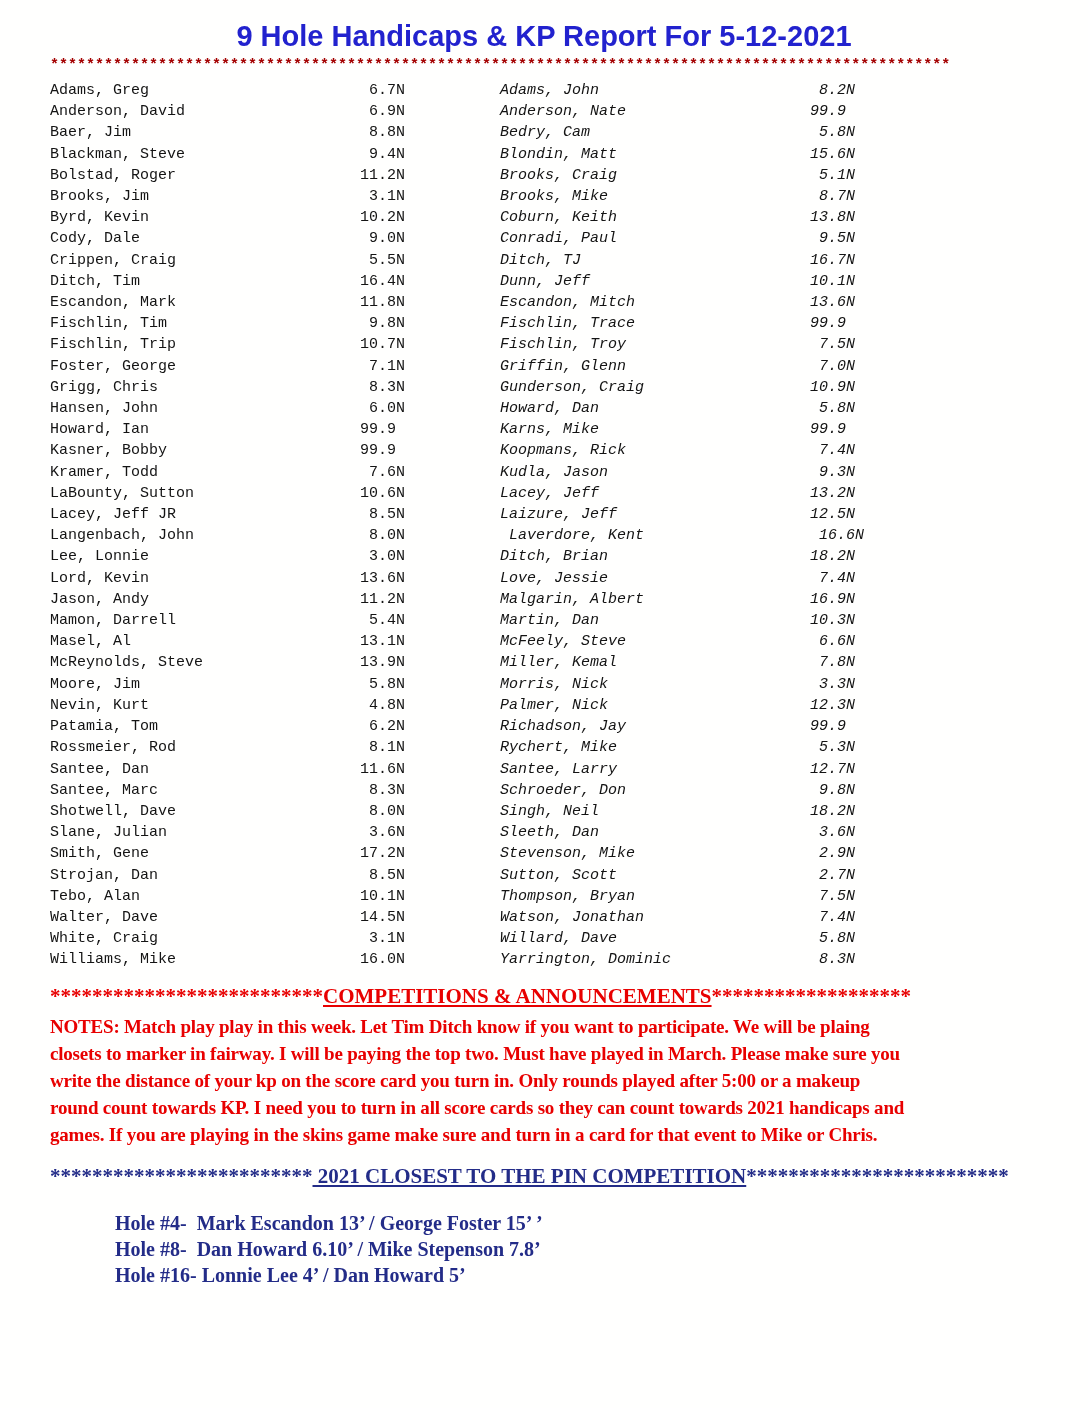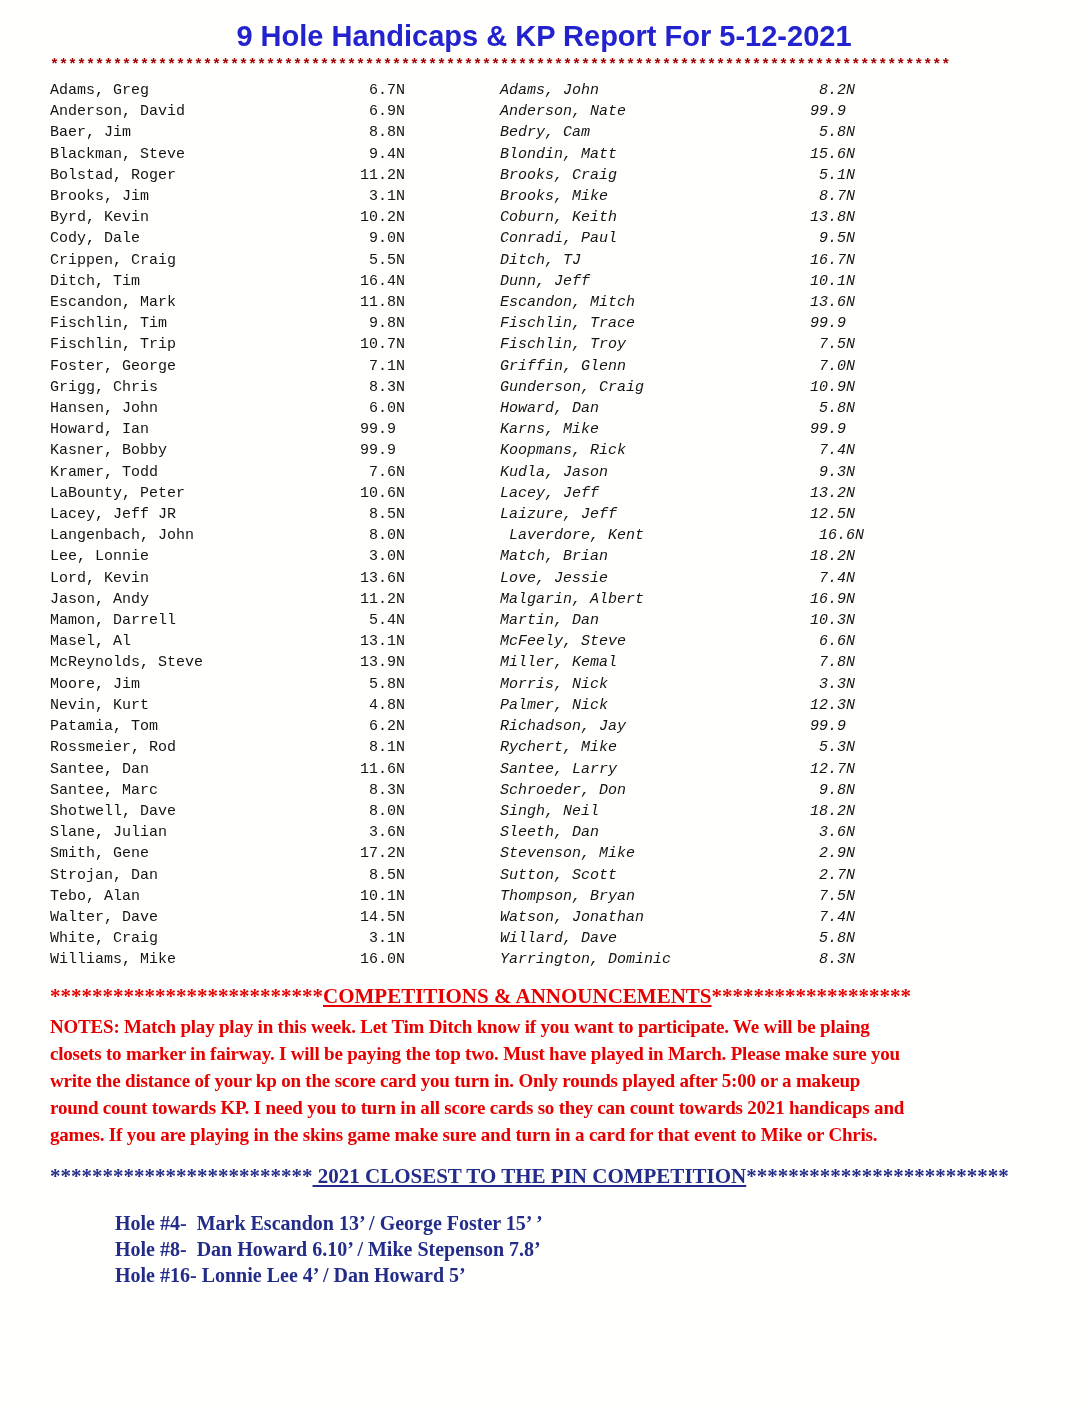--- a/index.html
+++ b/index.html
@@ -221,21 +221,21 @@
           <span class="num">99.9</span>
           <span class="suf"></span>
         </div>
         <div class="row">
           <span class="pname">Kramer, Todd</span>
           <span class="fill"></span>
           <span class="num">7.6</span>
           <span class="suf">N</span>
         </div>
         <div class="row">
-          <span class="pname">LaBounty, Peter</span>
+          <span class="pname">LaBounty, Sutton</span>
           <span class="fill"></span>
           <span class="num">10.6</span>
           <span class="suf">N</span>
         </div>
         <div class="row">
           <span class="pname">Lacey, Jeff JR</span>
           <span class="fill"></span>
           <span class="num">8.5</span>
           <span class="suf">N</span>
         </div>
@@ -493,21 +493,21 @@
           <span class="num">12.5</span>
           <span class="suf">N</span>
         </div>
         <div class="row indent">
           <span class="pname">Laverdore, Kent</span>
           <span class="fill"></span>
           <span class="num">16.6</span>
           <span class="suf">N</span>
         </div>
         <div class="row">
-          <span class="pname">Match, Brian</span>
+          <span class="pname">Ditch, Brian</span>
           <span class="fill"></span>
           <span class="num">18.2</span>
           <span class="suf">N</span>
         </div>
         <div class="row">
           <span class="pname">Love, Jessie</span>
           <span class="fill"></span>
           <span class="num">7.4</span>
           <span class="suf">N</span>
         </div>

